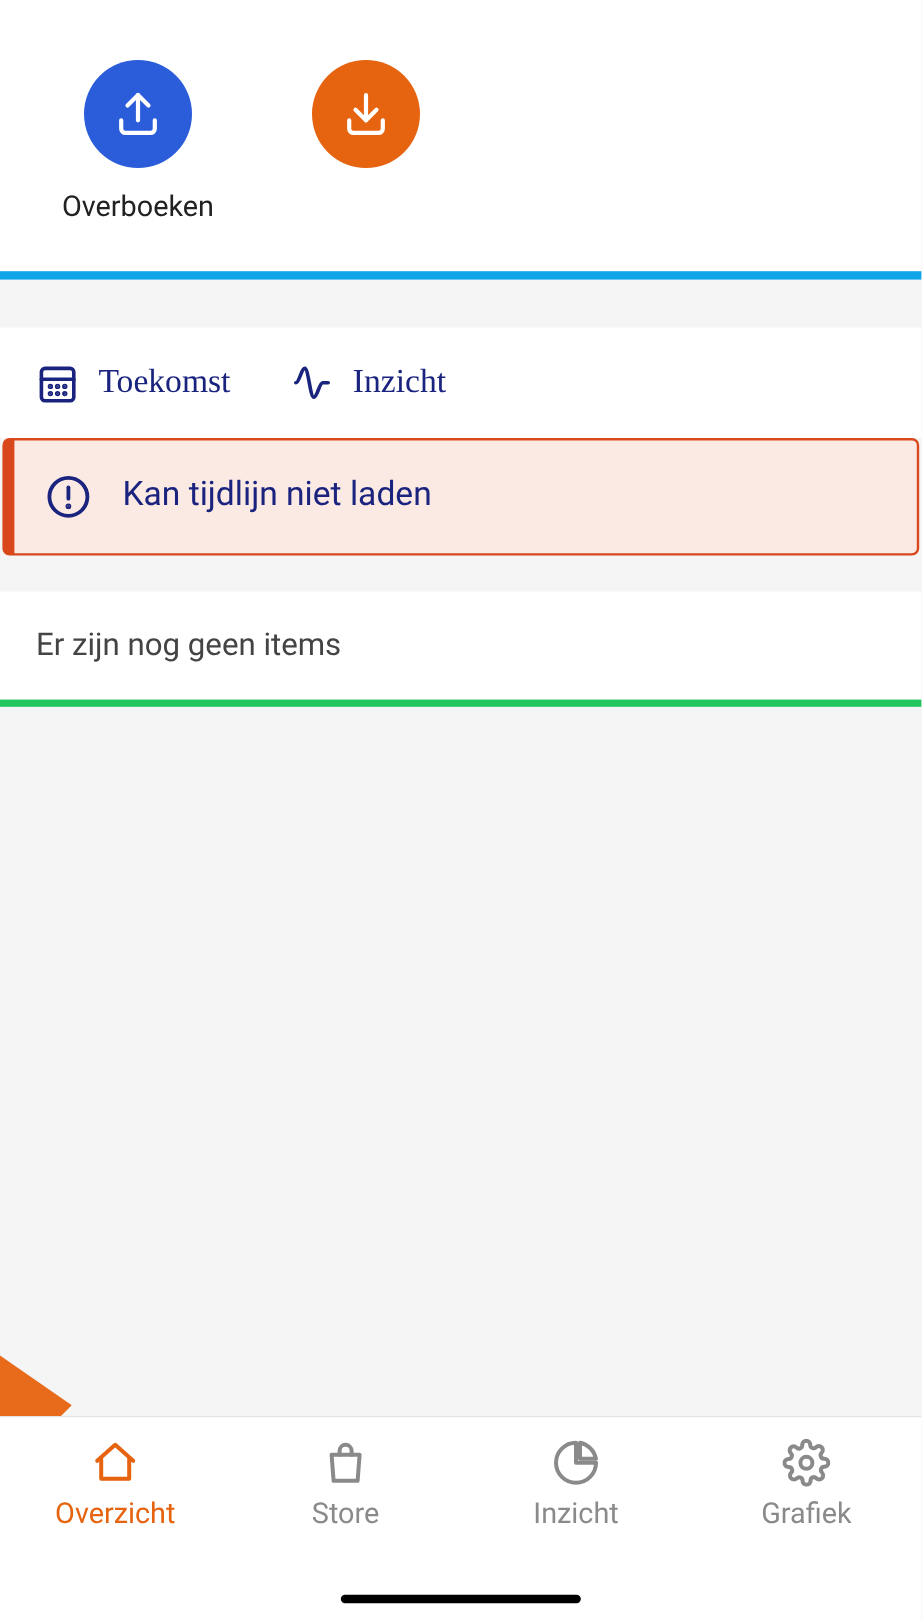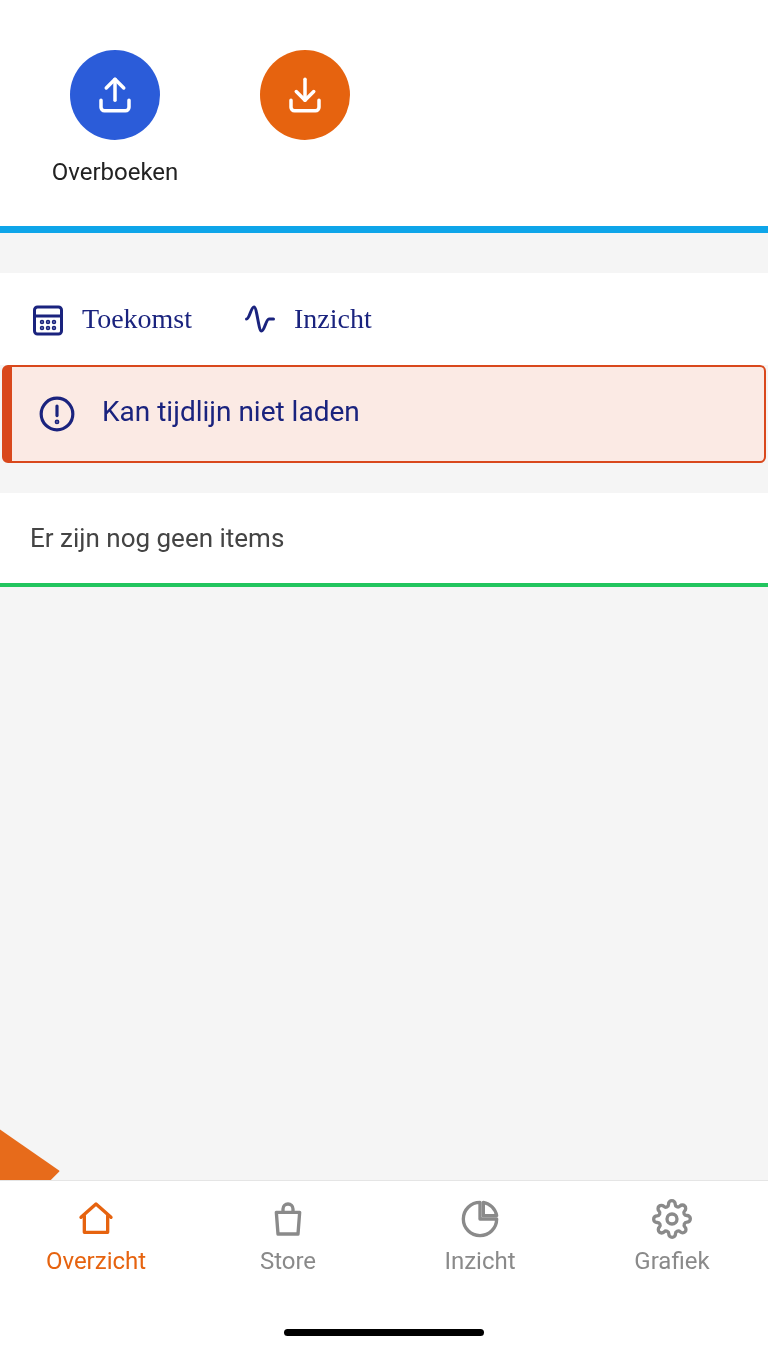--- a/index.html
+++ b/index.html
@@ -84,21 +84,21 @@
 }
 .error-text {
   font-size: 28px;
   color: #1a237e;
   font-weight: 400;
 }
 .empty-section {
   background: #fff;
   margin-top: 30px;
   padding: 30px 30px;
-  border-bottom: 4px solid #22c55e;
+  border-bottom: 6px solid #22c55e;
 }
 .empty-text {
   font-size: 26px;
   color: #444;
 }
 .tri-decor {
   position: absolute;
   left: -30px;
   bottom: 100px;
   width: 90px;

